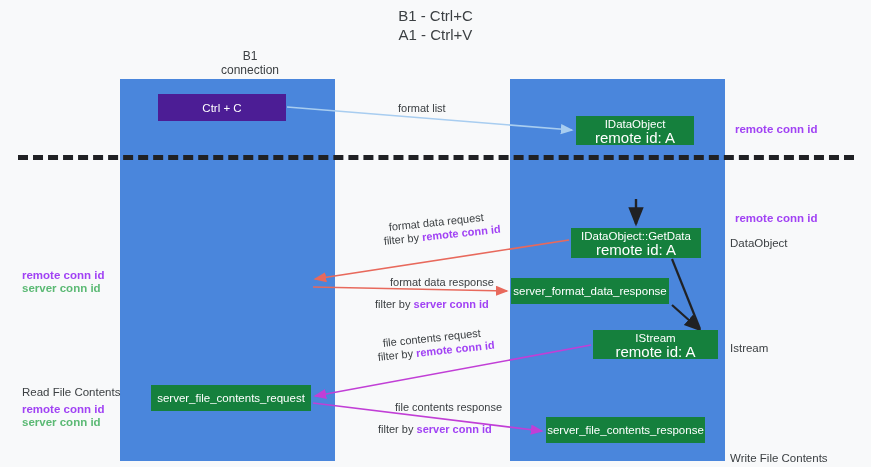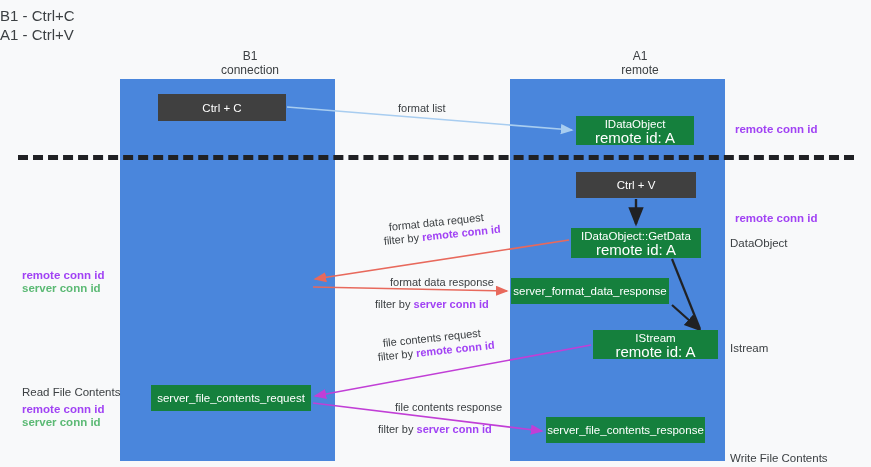--- a/index.html
+++ b/index.html
@@ -17,21 +17,21 @@
     height: 467px;
     background: #f8f9fa;
     overflow: hidden;
   }
   
   .title {
     position: absolute;
     left: 0;
     top: 6px;
     width: 871px;
-    text-align: left;
+    text-align: center;
     font-size: 15px;
     line-height: 19px;
     color: #3c4043;
     white-space: pre;
   }
   
   .col-header {
     position: absolute;
     text-align: center;
     font-size: 12px;
@@ -65,21 +65,21 @@
     flex-direction: column;
     align-items: center;
     justify-content: center;
     color: #ffffff;
     font-size: 11.5px;
     line-height: 14px;
     text-align: center;
     white-space: pre;
     overflow: hidden;
   }
-  .node.green  { background: #404040; }
+  .node.green  { background: #4c1d95; }
   .node.orange { background: #fbb košice; }
   .node.orange { background: #15803d; }
   .node-line2 { font-size: 15px; line-height: 14px; }
   
   #n-ctrlc   { left: 158px; top: 94px;  width: 128px; height: 27px; }
   #n-idata   { left: 576px; top: 116px; width: 118px; height: 29px; }
   #n-ctrlv   { left: 576px; top: 172px; width: 120px; height: 26px; }
   #n-getdata { left: 571px; top: 228px; width: 130px; height: 30px; text-align: center; }
   #n-sfdreq  { left: 151px; top: 268px; width: 160px; height: 26px; }
   #n-sfdresp { left: 511px; top: 278px; width: 158px; height: 26px; }
@@ -138,22 +138,20 @@
 </head>
 <body>
 
 <div id="canvas">
 
   <div class="title" id="diagram-title">B1 - Ctrl+C
 A1 - Ctrl+V</div>
 
   <div class="col-header" id="hdr-b1">B1
 connection</div>
-  <div class="col-header" id="hdr-a1">A1
-remote</div>
 
   <div class="lane" id="lane-b1"></div>
   <div class="lane" id="lane-a1"></div>
 
   <div id="separator"></div>
 
   <svg id="edges" viewBox="0 0 871 467">
     <defs>
       <marker id="ar-blue" markerWidth="9" markerHeight="9" refX="7" refY="3.2" orient="auto">
         <path d="M0,0 L8,3.2 L0,6.4 z" fill="#a8cdf0"></path>
@@ -188,23 +186,20 @@
 
   <div class="node green" id="n-ctrlc">
     <span>Ctrl + C</span>
   </div>
 
   <div class="node orange" id="n-idata">
     <span>IDataObject</span>
     <span class="node-line2">remote id: A</span>
   </div>
 
-  <div class="node green" id="n-ctrlv">
-    <span>Ctrl + V</span>
-  </div>
 
   <div class="node orange" id="n-getdata">
     <span>IDataObject::GetData</span>
     <span class="node-line2">remote id: A</span>
   </div>
 
 
   <div class="node orange" id="n-sfdresp">
     <span>server_format_data_response</span>
   </div>

